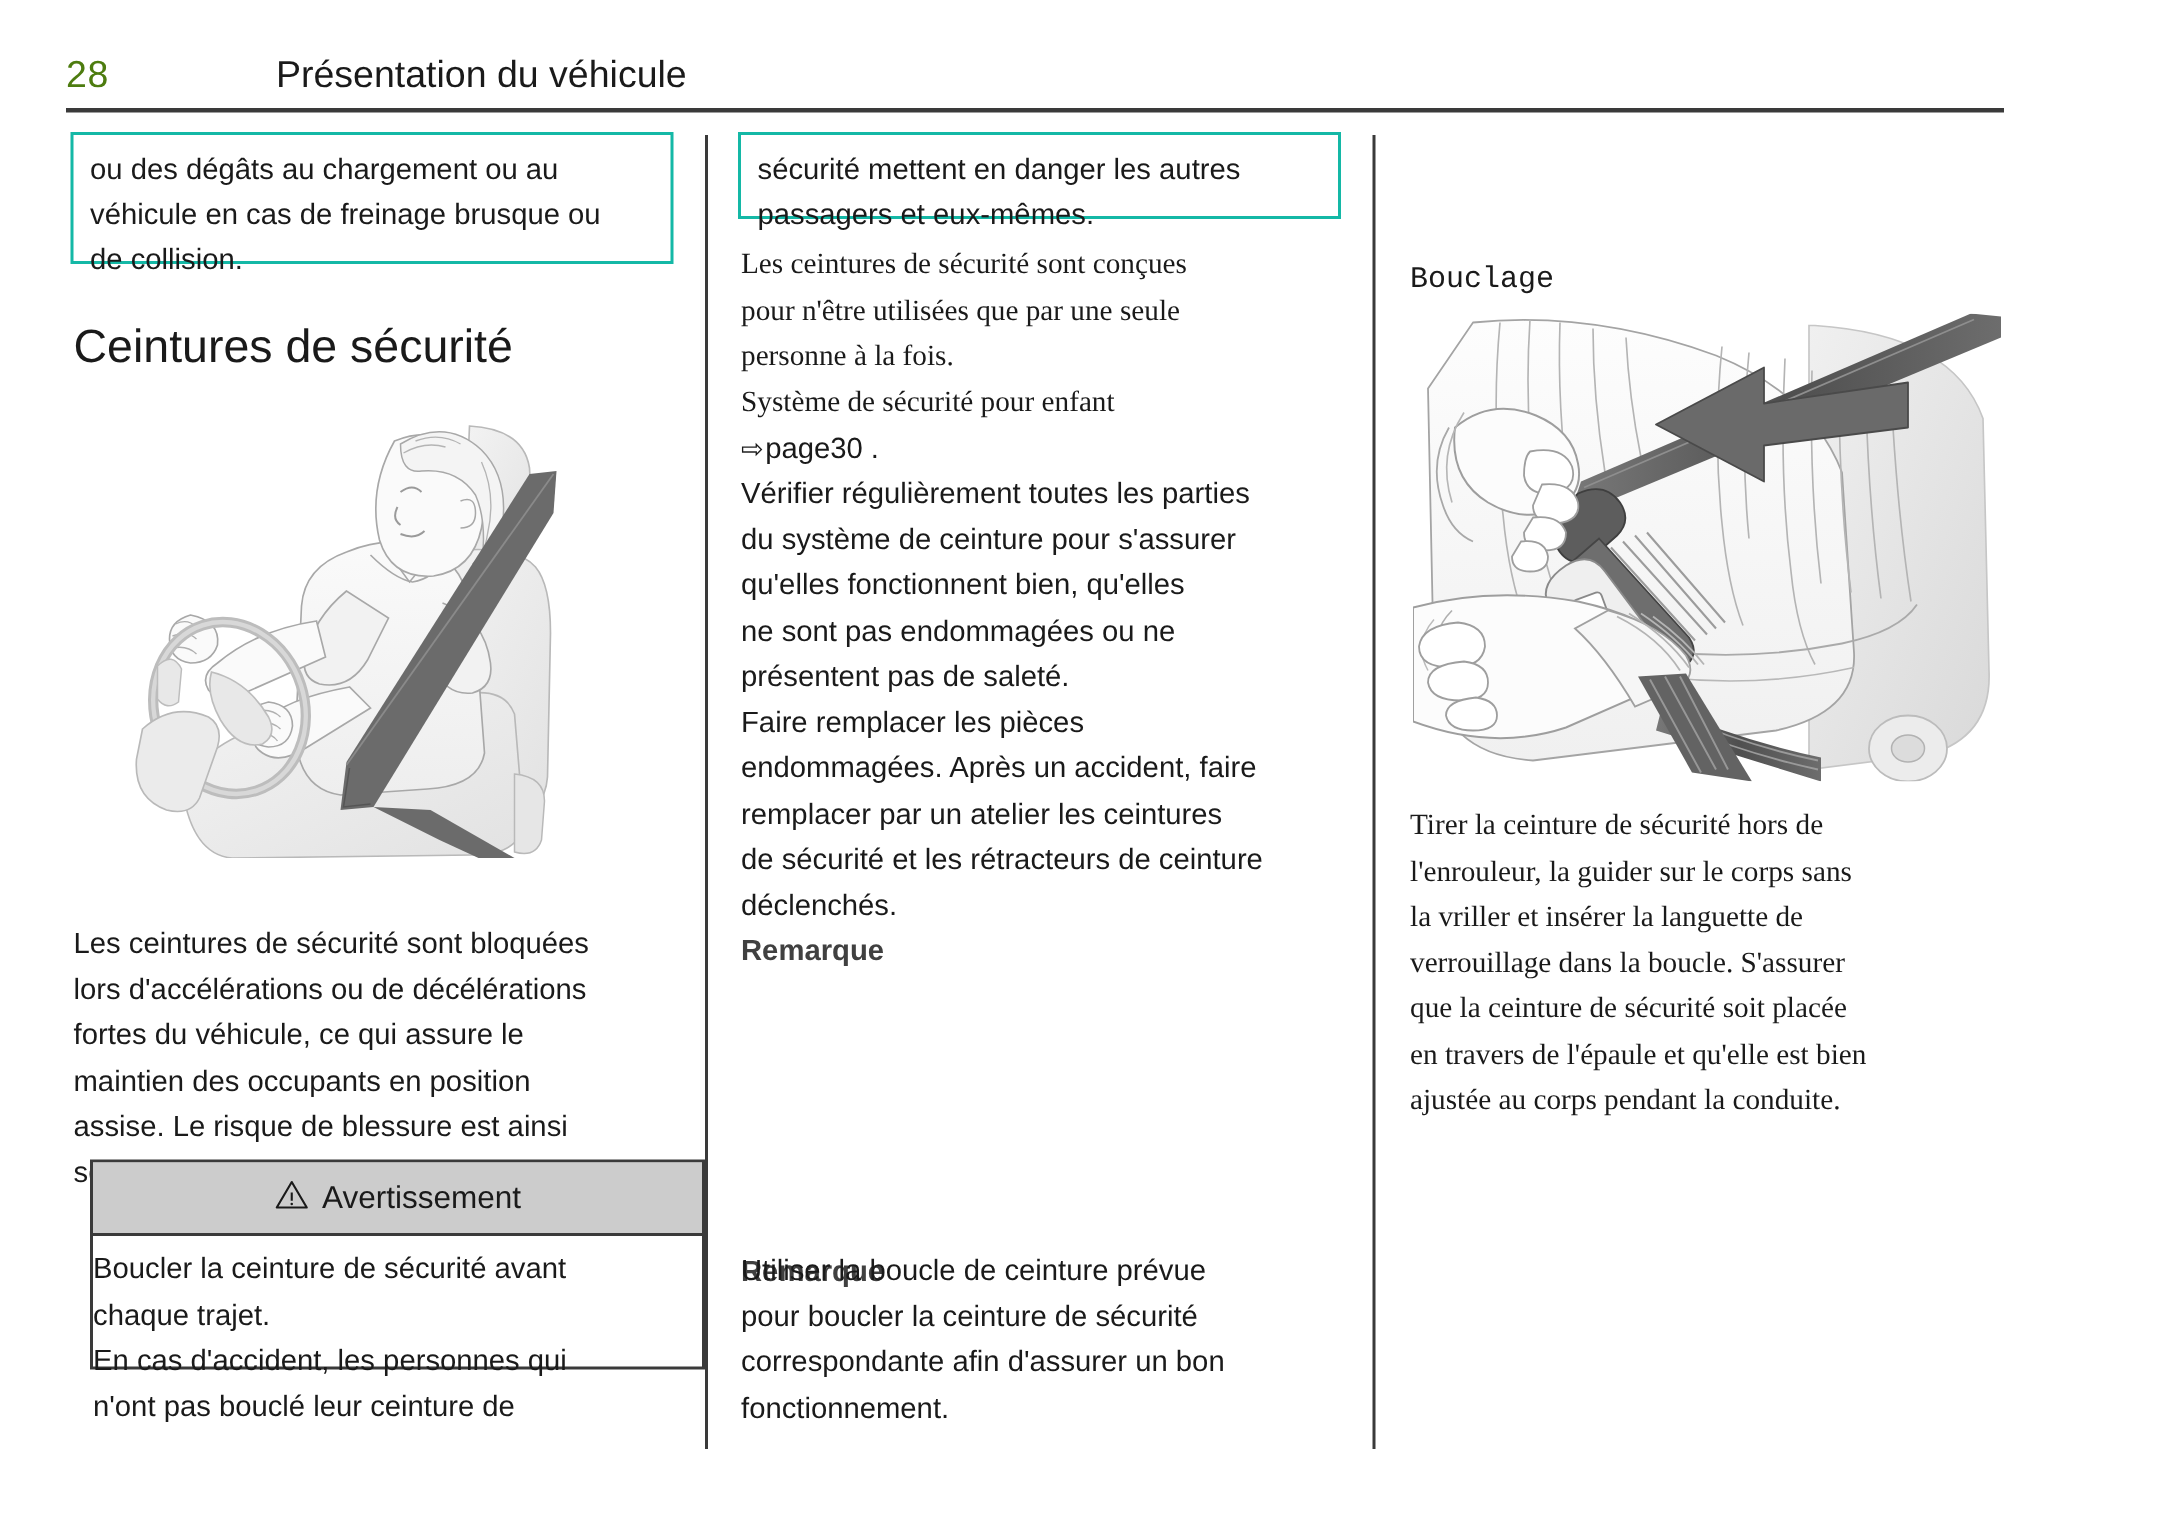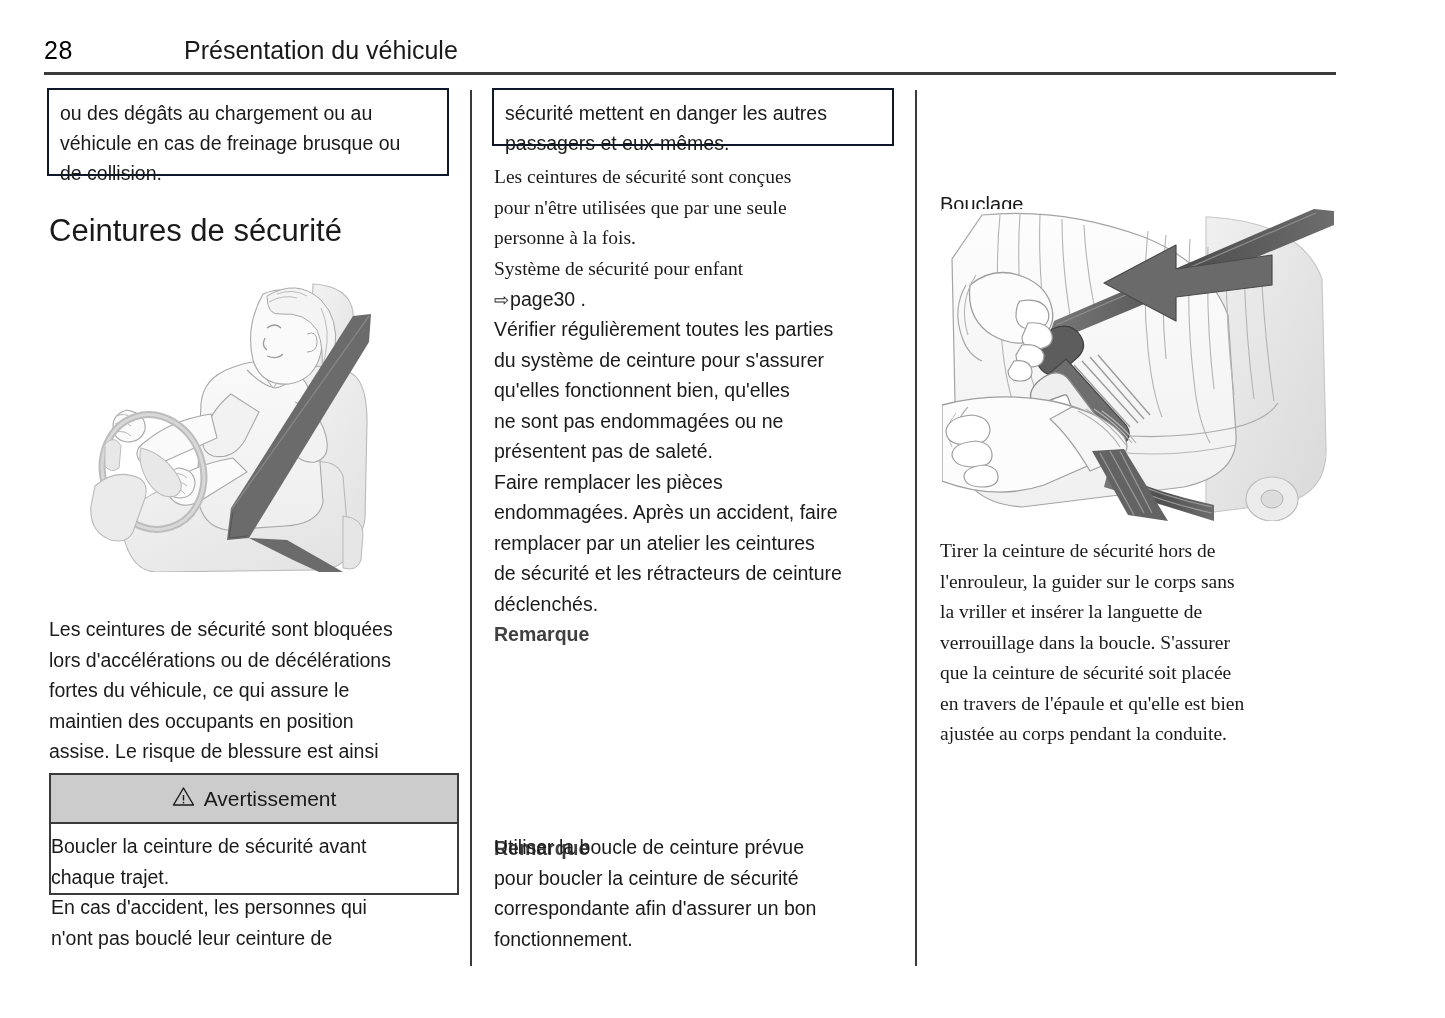--- a/index.html
+++ b/index.html
@@ -25,21 +25,21 @@
     height: 36px;
     border-bottom: 3px solid #3a3a3a;
   }
   .page-number {
     position: absolute;
     left: 0;
     top: 0;
     font-size: 25px;
     font-weight: 400;
     letter-spacing: 0.5px;
-    color: #000000;
+    color: #4d7c0f;
   }
   .page-title {
     position: absolute;
     left: 140px;
     top: 0;
     font-size: 25px;
     font-weight: 400;
     color: #1a1a1a;
   }
 
@@ -80,21 +80,21 @@
   }
   .note-label {
     font-size: 19.5px;
     line-height: 30.5px;
     font-weight: bold;
     color: #404040;
   }
 
   
   .framed-box {
-    border: 2px solid #0f172a;
+    border: 2px solid #14b8a6;
     box-sizing: border-box;
     padding: 8px 11px 10px 11px;
     background: #ffffff;
   }
   .framed-box .body-text { line-height: 30px; }
 
   
   .section-heading {
     font-size: 31px;
     font-weight: 400;
@@ -234,21 +234,21 @@
       </svg>
     </div>
 
     <div class="body-text" style="position:absolute; left:2px; top:526px; width:400px;">Les ceintures de sécurité sont bloquées
 lors d'accélérations ou de décélérations
 fortes du véhicule, ce qui assure le
 maintien des occupants en position
 assise. Le risque de blessure est ainsi
 sensiblement réduit.</div>
 
-    <div class="warning-block" style="position:absolute; left:2px; top:685px; width:410px; height:122px;">
+    <div class="warning-block" style="position:absolute; left:13px; top:685px; width:410px; height:140px;">
       <div class="warning-header">
         <span class="tri-icon">
           <svg width="23" height="21" viewBox="0 0 23 21" aria-hidden="true">
             <path d="M11.5 2 L21.5 19 L1.5 19 Z" fill="none" stroke="#1a1a1a" stroke-width="1.4" stroke-linejoin="round"></path>
             <line x1="11.5" y1="9" x2="11.5" y2="14.5" stroke="#1a1a1a" stroke-width="1.4"></line>
             <circle cx="11.5" cy="16.6" r="0.85" fill="#1a1a1a"></circle>
           </svg>
         </span>
         <span class="warning-title">Avertissement</span>
       </div>
@@ -296,21 +296,21 @@
 
     <div class="body-text" style="position:absolute; left:2px; top:744px; width:400px;">Utiliser la boucle de ceinture prévue
 pour boucler la ceinture de sécurité
 correspondante afin d'assurer un bon
 fonctionnement.</div>
   </div>
 
   <div class="col col-3">
 
 
-    <div class="sub-heading" style="position:absolute; left:2px; top:103px; width:400px;">Bouclage</div>
+    <div class="sub-heading" style="position:absolute; left:2px; top:86px; width:400px;font-family:Liberation Mono, monospace;">Bouclage</div>
 
     <div class="illus" style="position:absolute; left:4px; top:121px; width:396px; height:312px;">
       <svg width="396" height="312" viewBox="0 0 396 312" aria-hidden="true">
         <defs>
           <linearGradient id="clothG" x1="0" y1="0" x2="0" y2="1">
             <stop offset="0%" stop-color="#fdfdfd"></stop>
             <stop offset="100%" stop-color="#f0f0f0"></stop>
           </linearGradient>
           <linearGradient id="beltG" x1="0" y1="0" x2="1" y2="0">
             <stop offset="0%" stop-color="#787878"></stop>

